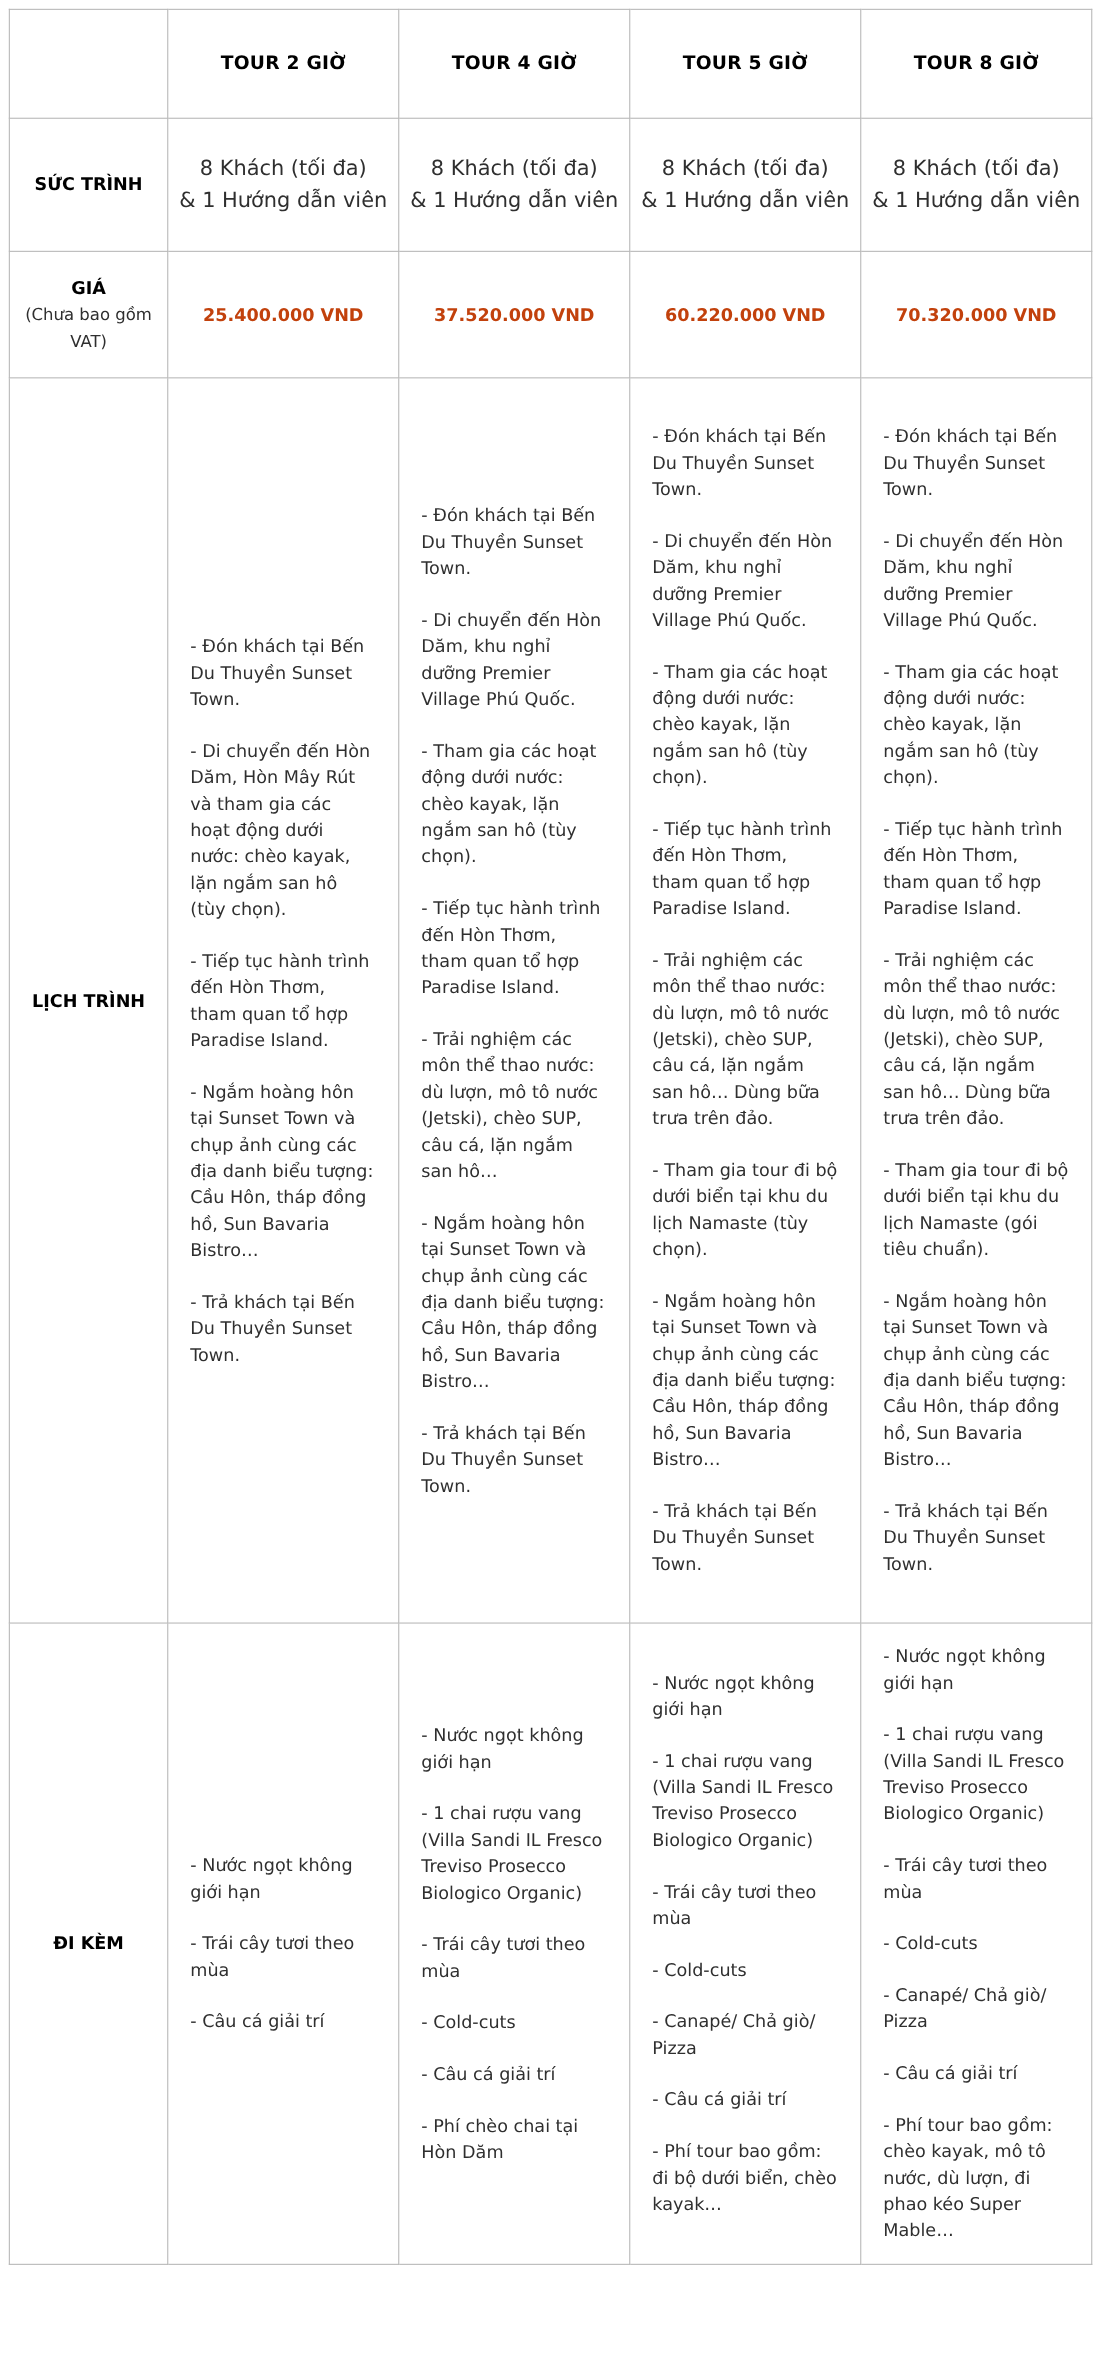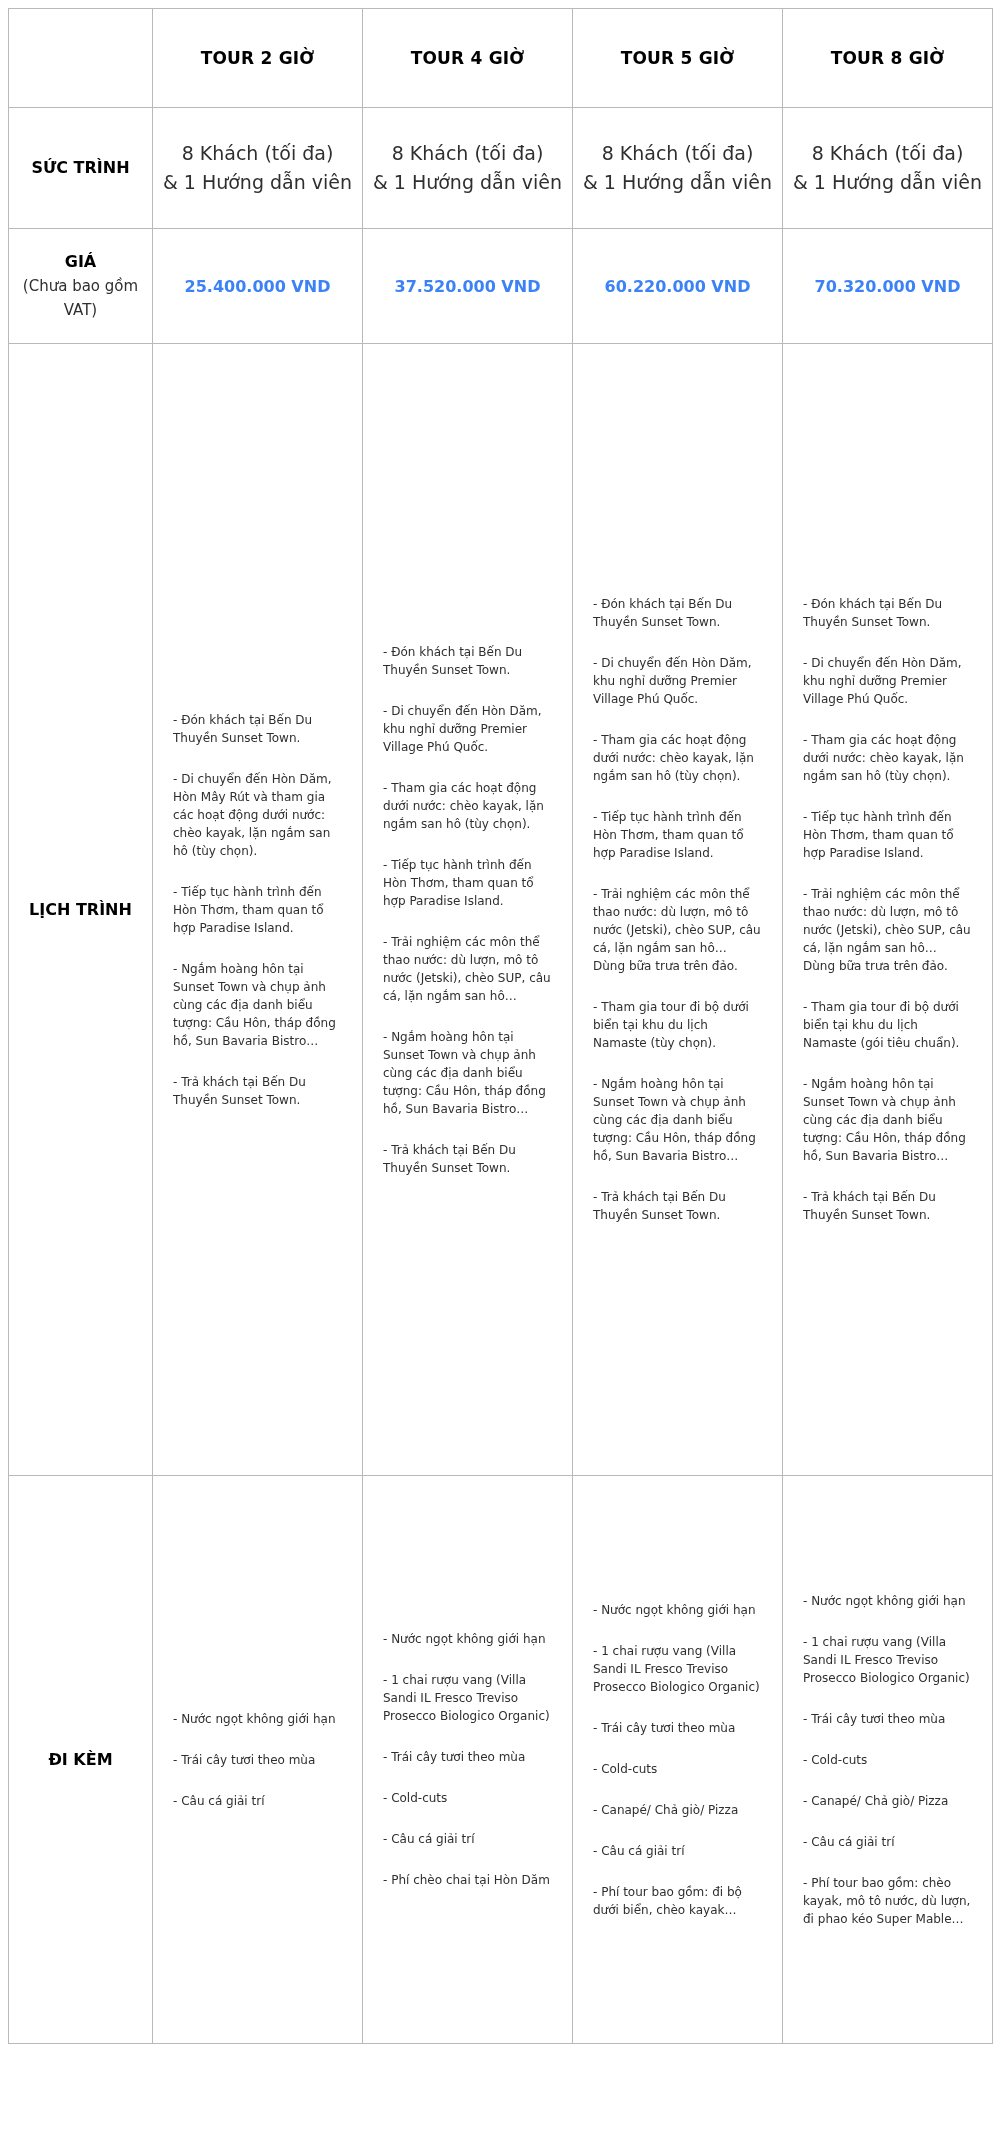--- a/index.html
+++ b/index.html
@@ -68,25 +68,25 @@
     text-align: center;
     font-size: 19px;
     line-height: 1.55;
     white-space: pre-line;
     color: #2f2f2f;
   }
   .price-cell {
     text-align: center;
     font-weight: bold;
     font-size: 16px;
-    color: #3b82f6;
+    color: #c2410c;
   }
   .list-cell {
     text-align: left;
-    font-size: 12px;
+    font-size: 16px;
     line-height: 1.5;
     padding: 18px 20px;
     color: #2f2f2f;
   }
   .list-cell p {
     margin: 0 0 23px 0;
   }
   .list-cell p:last-child {
     margin-bottom: 0;
   }

